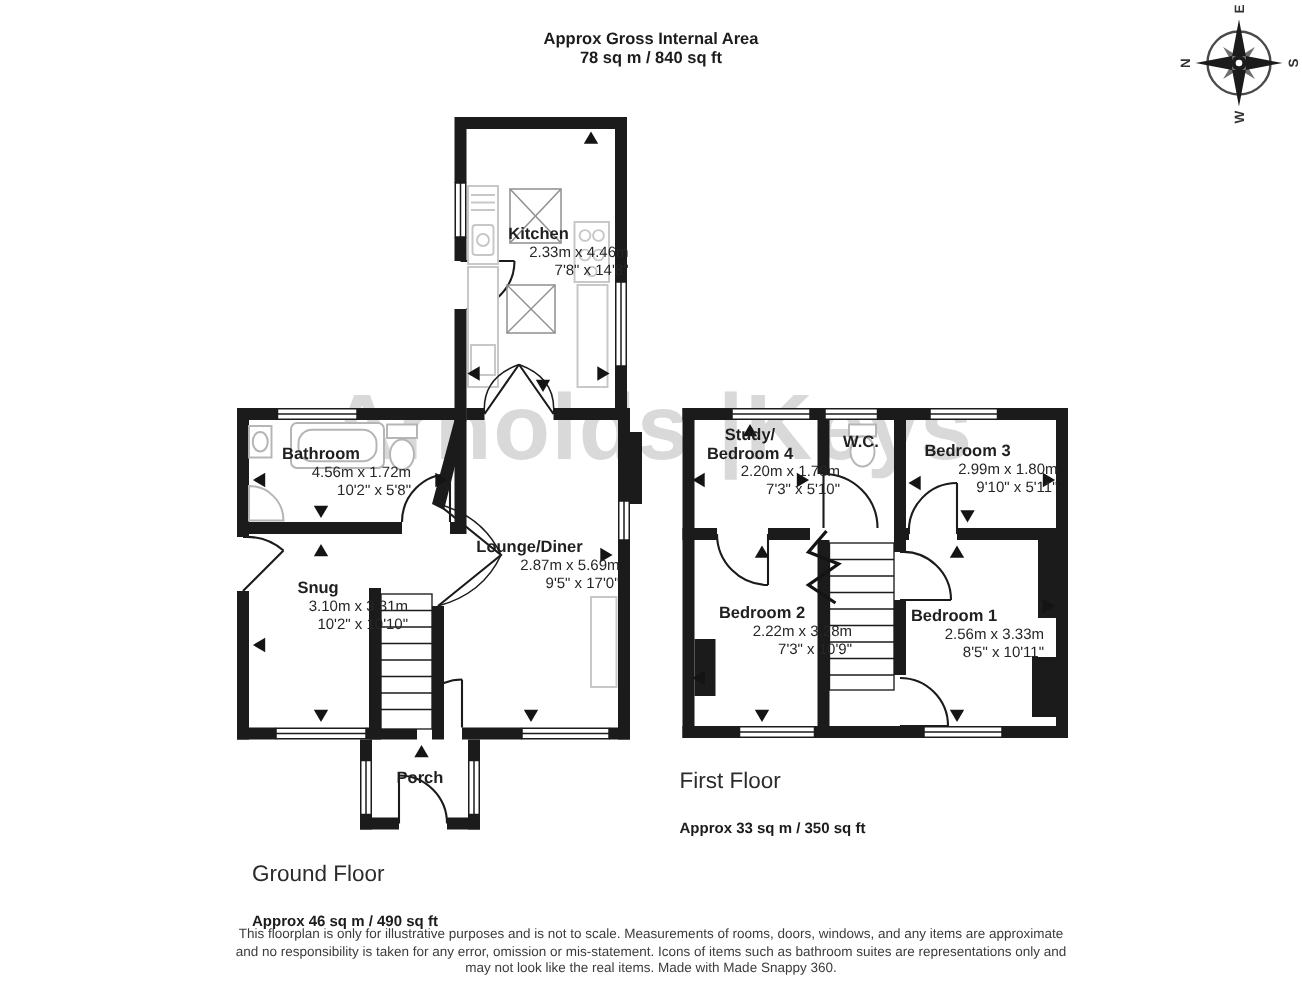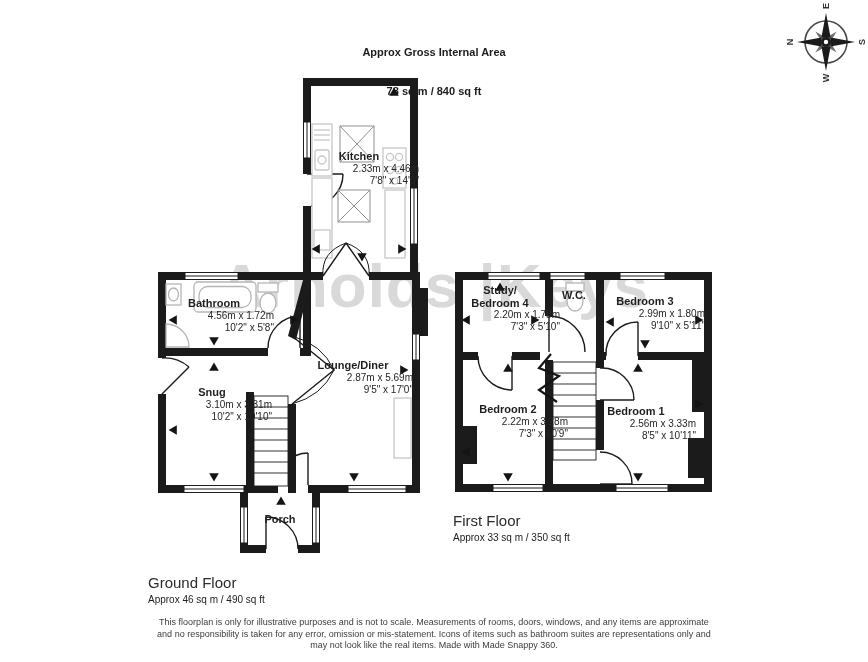--- a/index.html
+++ b/index.html
@@ -3,27 +3,27 @@
 <meta charset="utf-8">
 <style>
   html,body{margin:0;padding:0;background:#ffffff;}
   body{width:868px;height:662px;position:relative;overflow:hidden;
        font-family:"Liberation Sans",sans-serif;}
   .abs{position:absolute;}
   #watermark{left:0;top:250px;width:868px;text-align:center;
     font-size:62px;font-weight:700;color:#d9d9d9;letter-spacing:1px;
     white-space:nowrap;user-select:none;}
   #header{left:0;top:20px;width:868px;text-align:center;color:#1c1c1c;}
-  #header .t{font-size:11px;font-weight:bold;line-height:13px;margin-top:26px;}
+  #header .t{font-size:11px;font-weight:bold;line-height:13px;}
   .room-label{position:absolute;text-align:center;color:#1f1f1f;z-index:5;}
   .rname{font-weight:bold;font-size:11px;line-height:12.5px;white-space:pre-line;text-align:center;}
   .rdim{font-size:10px;line-height:12px;color:#262626;text-align:right;}
   .floor-label{position:absolute;color:#2b2b2b;z-index:5;}
   .floor-name{font-size:15px;line-height:17px;}
-  .floor-area{font-size:10px;font-weight:normal;margin-top:3px;color:#1c1c1c;}
+  .floor-area{font-size:10px;font-weight:bold;margin-top:18px;color:#1c1c1c;}
   #disclaimer{left:104px;top:617px;width:660px;text-align:center;
     font-size:9px;line-height:11.5px;color:#3c3c3c;white-space:pre-line;z-index:5;}
   svg{position:absolute;left:0;top:0;z-index:2;}
   #watermark{z-index:1;}
 </style>
 </head>
 <body>
 
 <div id="watermark" class="abs">Arnolds |Keys</div>
 
@@ -363,21 +363,21 @@
   <div class="rname">Bedroom 2</div>
   <div class="rdim">2.22m x 3.28m</div>
   <div class="rdim">7'3" x 10'9"</div>
 </div>
 <div class="room-label" style="left:576px;top:405px;width:120px">
   <div class="rname">Bedroom 1</div>
   <div class="rdim">2.56m x 3.33m</div>
   <div class="rdim">8'5" x 10'11"</div>
 </div>
 
-<div class="floor-label" style="left:148px;top:574px">
+<div class="floor-label" style="left:168px;top:574px">
   <div class="floor-name">Ground Floor</div>
   <div class="floor-area">Approx 46 sq m / 490 sq ft</div>
 </div>
 <div class="floor-label" style="left:453px;top:512px">
   <div class="floor-name">First Floor</div>
   <div class="floor-area">Approx 33 sq m / 350 sq ft</div>
 </div>
 
 <div id="disclaimer" class="abs">This floorplan is only for illustrative purposes and is not to scale. Measurements of rooms, doors, windows, and any items are approximate
 and no responsibility is taken for any error, omission or mis-statement. Icons of items such as bathroom suites are representations only and

